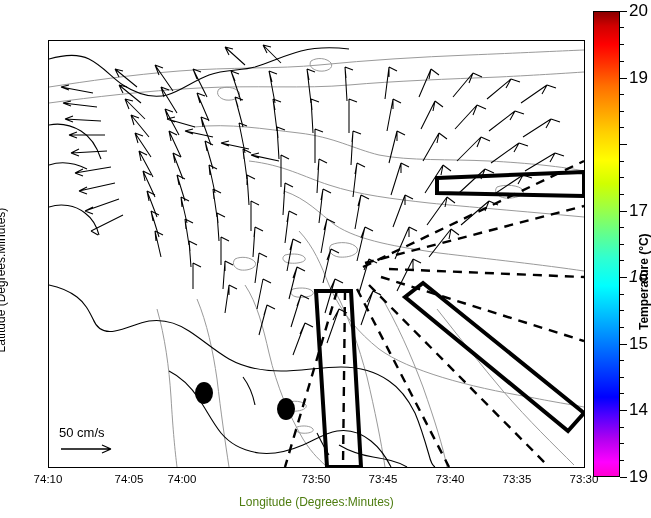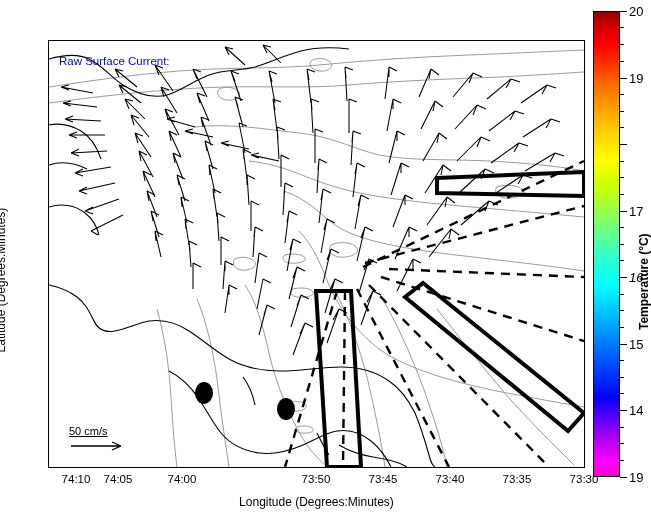--- a/index.html
+++ b/index.html
@@ -16,26 +16,26 @@
   #plot{position:absolute;left:48px;top:40px;width:537px;height:428px;
         border:1.4px solid #000;box-sizing:border-box;background:#fff;
         overflow:hidden;}
   #plotsvg{position:absolute;left:0;top:0;}
   .xtick{position:absolute;font-size:11.5px;color:#000;white-space:nowrap;
          transform:translateX(-50%);}
   #ylabel{position:absolute;left:-6px;top:150px;width:180px;
           transform:rotate(-90deg);transform-origin:0 0;
           font-size:12px;color:#000;text-align:center;white-space:nowrap;}
   #xlabel{position:absolute;left:48px;top:495px;width:537px;text-align:center;
-          font-size:12px;color:#000000;}
+          font-size:12px;color:#4d7c0f;}
 
   
   #annot{position:absolute;left:10px;top:13px;color:#0000cc;font-size:11.5px;
          line-height:15px;white-space:nowrap;}
-  #scalebar{position:absolute;left:20px;top:384px;font-size:11px;color:#000;text-decoration:underline;}
+  #scalebar{position:absolute;left:10px;top:384px;font-size:13px;color:#000;}
   #scalebar .sb-text{display:block;margin-bottom:2px;}
 
   
   #cbar{position:absolute;left:593px;top:11px;width:27px;height:466px;
         border:1.2px solid #000;box-sizing:border-box;
         background:linear-gradient(to top,
           #ff00d0 0%,
           #ff00ff 3%,
           #b000f0 8%,
           #5000ff 13%,
@@ -51,21 +51,21 @@
           #ffff00 68%,
           #ffd000 74%,
           #ffa000 79%,
           #ff7000 84%,
           #ff3000 89%,
           #ff0000 93%,
           #d00000 97%,
           #8b0000 100%);}
   .cbtick{position:absolute;left:620px;width:7px;height:0;
           border-top:1.4px solid #000;}
-  .cblab{position:absolute;left:629px;font-size:13px;color:#000;
+  .cblab{position:absolute;left:629px;font-size:17px;color:#000;
          transform:translateY(-50%);}
   .cbminor{position:absolute;left:620px;width:4px;height:0;
            border-top:1.2px solid #000;}
   #cbtitle{position:absolute;left:637px;top:160px;width:160px;
            transform:rotate(-90deg);transform-origin:0 0;
            font-size:12px;color:#000;white-space:nowrap;font-weight:bold;}
 </style>
 </head>
 <body>
 
@@ -272,35 +272,34 @@
         <path d="M267,250 L302,250 L312,426 L278,426 Z"></path>
       </g>
 
       <g fill="#000000">
         <ellipse cx="155" cy="352" rx="9" ry="11"></ellipse>
         <ellipse cx="237" cy="368" rx="9" ry="11"></ellipse>
       </g>
     </svg>
 
     <div id="annot">
-      <div>Raw Surface Current:</div>
     </div>
 
     <div id="scalebar">
       <span class="sb-text">50 cm/s</span>
       <svg width="62" height="14">
         <path d="M2,7 L52,7 M52,7 L43,3 M52,7 L43,11" stroke="#000" stroke-width="1.3" fill="none"></path>
       </svg>
     </div>
   </div>
 
   <div id="ylabel" style="top:370px;">Latitude (Degrees:Minutes)</div>
 
-  <div class="xtick" style="left:48px;top:473px;margin-left:28px;">74:10</div>
-  <div class="xtick" style="left:118px;top:473px;text-align:right;">74:05</div>
+  <div class="xtick" style="left:48px;top:473px;">74:10</div>
+  <div class="xtick" style="left:129px;top:473px;text-align:right;">74:05</div>
   <div class="xtick" style="left:182px;top:473px;">74:00</div>
   <div class="xtick" style="left:249px;top:473px;margin-top:48px;">73:55</div>
   <div class="xtick" style="left:316px;top:473px;">73:50</div>
   <div class="xtick" style="left:383px;top:473px;">73:45</div>
   <div class="xtick" style="left:450px;top:473px;">73:40</div>
   <div class="xtick" style="left:517px;top:473px;">73:35</div>
   <div class="xtick" style="left:584px;top:473px;">73:30</div>
 
   <div id="xlabel">Longitude (Degrees:Minutes)</div>
 

